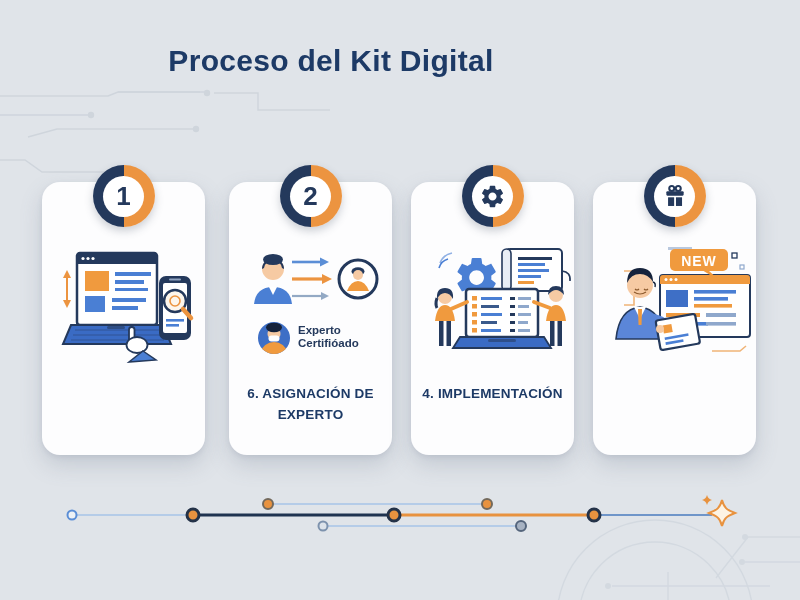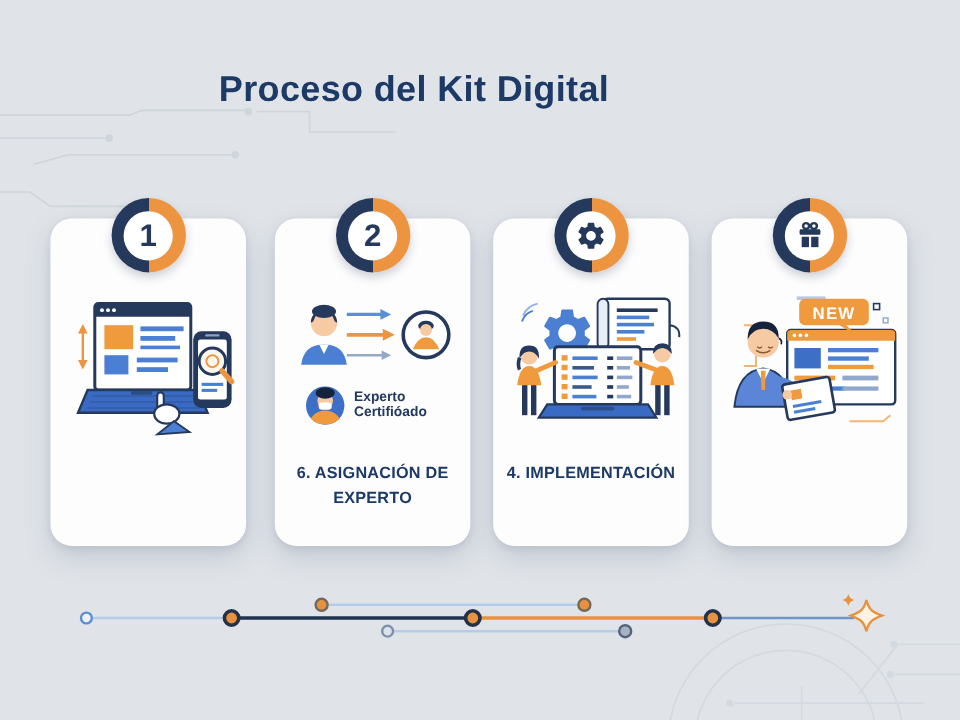--- a/index.html
+++ b/index.html
@@ -3,21 +3,21 @@
 <meta charset="utf-8">
 <style>
   html,body{margin:0;padding:0;}
   body{
     width:800px;height:600px;position:relative;overflow:hidden;
     background:#e0e4e9;
     font-family:"Liberation Sans",sans-serif;
   }
   .layer{position:absolute;left:0;top:0;}
   .title{
-    position:absolute;top:42px;left:0;width:658px;margin:16px;
+    position:absolute;top:42px;left:0;width:658px;margin:2px;
     text-align:center;font-size:30px;font-weight:bold;color:#1d3a66;
     letter-spacing:.3px;
   }
   .card{
     position:absolute;top:182px;width:163px;height:273px;
     background:#fdfdfe;border-radius:18px;
     box-shadow:0 10px 22px rgba(96,110,132,.22),0 2px 5px rgba(96,110,132,.12);
   }
   .card-1{left:42px}.card-2{left:229px}.card-3{left:411px}.card-4{left:593px}
   .badge{
@@ -26,22 +26,22 @@
     background:linear-gradient(90deg,#24395c 0 50%,#ec9440 50% 100%);
     display:flex;align-items:center;justify-content:center;
     box-shadow:0 4px 8px rgba(60,70,90,.25);
   }
   .badge-inner{
     width:41px;height:41px;border-radius:50%;background:#fff;
     display:flex;align-items:center;justify-content:center;
     font-size:26px;font-weight:bold;color:#24395c;
   }
   .illus{
-    position:absolute;top:56px;left:4px;width:100%;height:134px;
-    display:flex;align-items:center;justify-content:center;
+    position:absolute;top:56px;left:15px;width:100%;height:134px;
+    display:flex;align-items:center;justify-content:flex-start;
   }
   .step-label{
     position:absolute;top:202px;left:8px;right:8px;
     text-align:center;font-size:13.5px;font-weight:bold;color:#1d3a66;
     line-height:1.55;letter-spacing:.2px;
   }
   svg text{font-family:"Liberation Sans",sans-serif;}
 </style>
 </head>
 <body>

